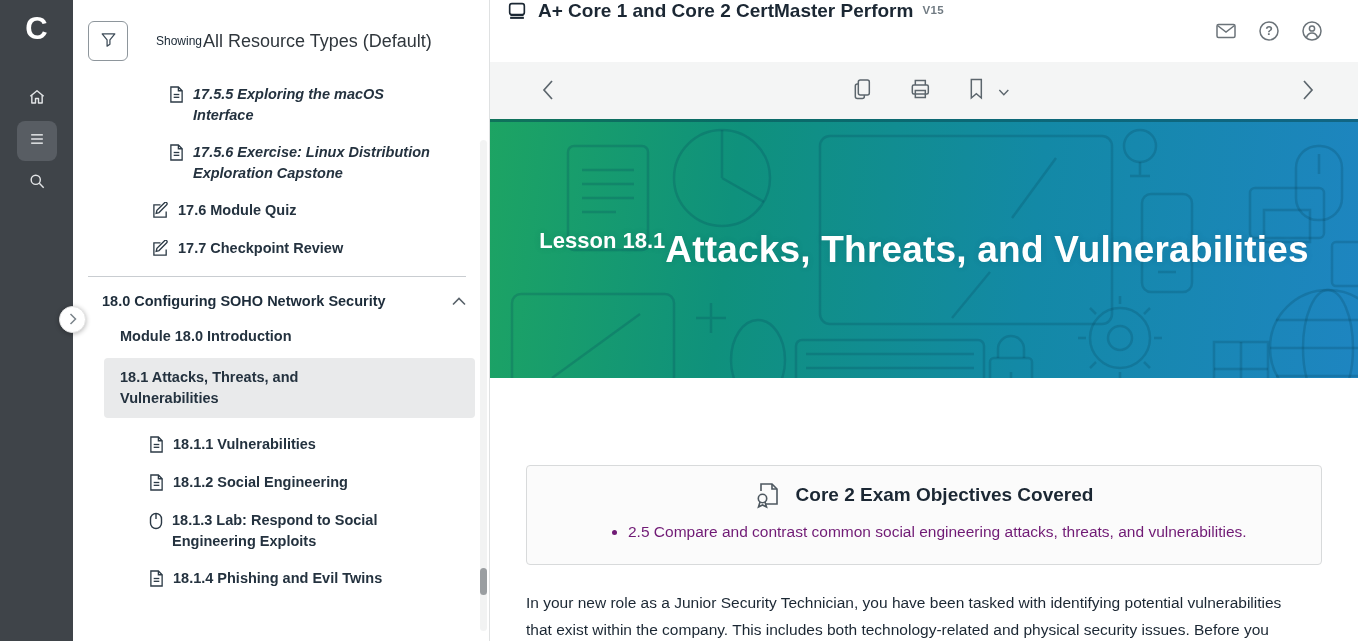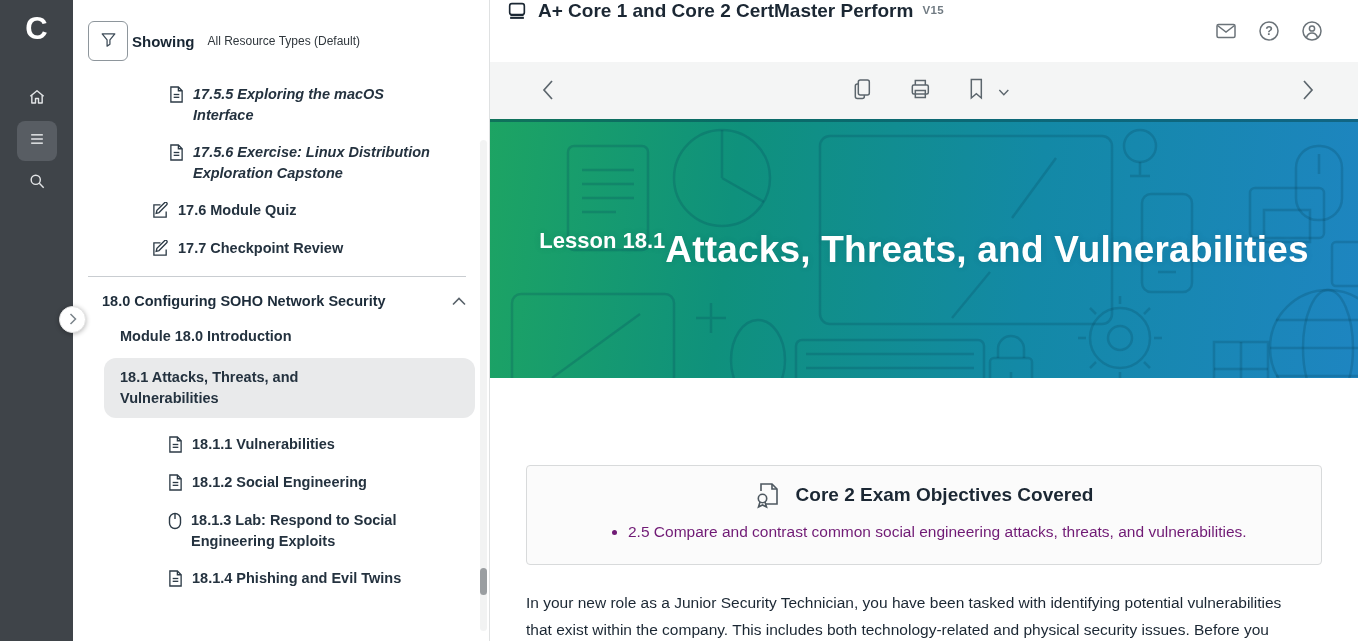--- a/index.html
+++ b/index.html
@@ -14,32 +14,32 @@
   .rail-btn { width:40px; height:40px; display:flex; align-items:center; justify-content:center; color:#e3e5e7; border-radius:8px; cursor:pointer; }
   .rail-btn.active { background:#585d63; }
 
   
   .panel { width:417px; min-width:417px; background:#fff; border-right:1px solid #dfe1e2; position:relative; }
   .panel-head { display:flex; justify-content:space-between; align-items:flex-start; padding:15px 21px 0 15px; }
   .panel-title { font-size:27px; font-weight:700; color:#141e28; letter-spacing:.2px; }
   .close-btn { color:#5d656c; margin-top:8px; cursor:pointer; }
   .filter-row { display:flex; align-items:center; margin:21px 0 0 15px; }
   .filter-btn { width:40px; height:40px; border:1px solid #8e969c; border-radius:6px; background:#fff; display:flex; align-items:center; justify-content:center; color:#3e4c58; cursor:pointer; }
-  .showing { font-weight:700; font-size:15px; margin-left:4px; color:#182633; }
-  .filter-value { font-size:12px; color:#30373d; margin-left:13px; }
+  .showing { font-weight:400; font-size:12px; margin-left:28px; color:#182633; }
+  .filter-value { font-size:18px; color:#30373d; margin-left:1px; }
 
   .tree { padding-top:23px; font-size:14.5px; font-weight:600; color:#24323f; }
   .row { display:flex; align-items:flex-start; gap:9px; margin-bottom:16px; cursor:pointer; }
   .row .tlabel { line-height:21px; max-width:252px; }
   .ticon { flex:0 0 auto; margin-top:2px; color:#2c3a46; }
   .res   { padding-left:96px;font-style:italic; }
-  .res18 { padding-left:95px; }
+  .res18 { padding-left:76px; }
   .quiz  { padding-left:79px; }
   .lesson{ padding-left:47px; margin-top:17px; margin-bottom:0; }
-  .lesson.selected { background:#e9eaeb; border-radius:12px; margin:11px 14px 0 31px; padding:9px 10px 9px 16px; }
+  .lesson.selected { background:#e9eaeb; border-radius:4px; margin:11px 14px 0 31px; padding:9px 10px 9px 16px; }
   .divider { border-top:1px solid #c9cdd1; margin:6px 23px 0 15px; }
   .sect { display:flex; justify-content:space-between; align-items:center; padding:0 23px 0 29px; margin-top:16px; font-weight:700; color:#1d2c3a; cursor:pointer; }
   .sect .chev { color:#59626a; }
   .after-selected { margin-top:16px; }
 
   .panel-scroll-track { position:absolute; top:140px; bottom:10px; right:2px; width:7px; background:#f2f3f3; border-radius:4px; }
   .panel-scroll-thumb { position:absolute; top:428px; right:0; width:7px; height:27px; background:#9a9ea1; border-radius:4px; }
 
   .expand-toggle { position:absolute; left:59px; top:306px; width:27px; height:27px; border-radius:50%; background:#fff; border:1px solid #e4e4e4; box-shadow:0 1px 5px rgba(0,0,0,.3); display:flex; align-items:center; justify-content:center; color:#7a838a; cursor:pointer; z-index:4; }
 

